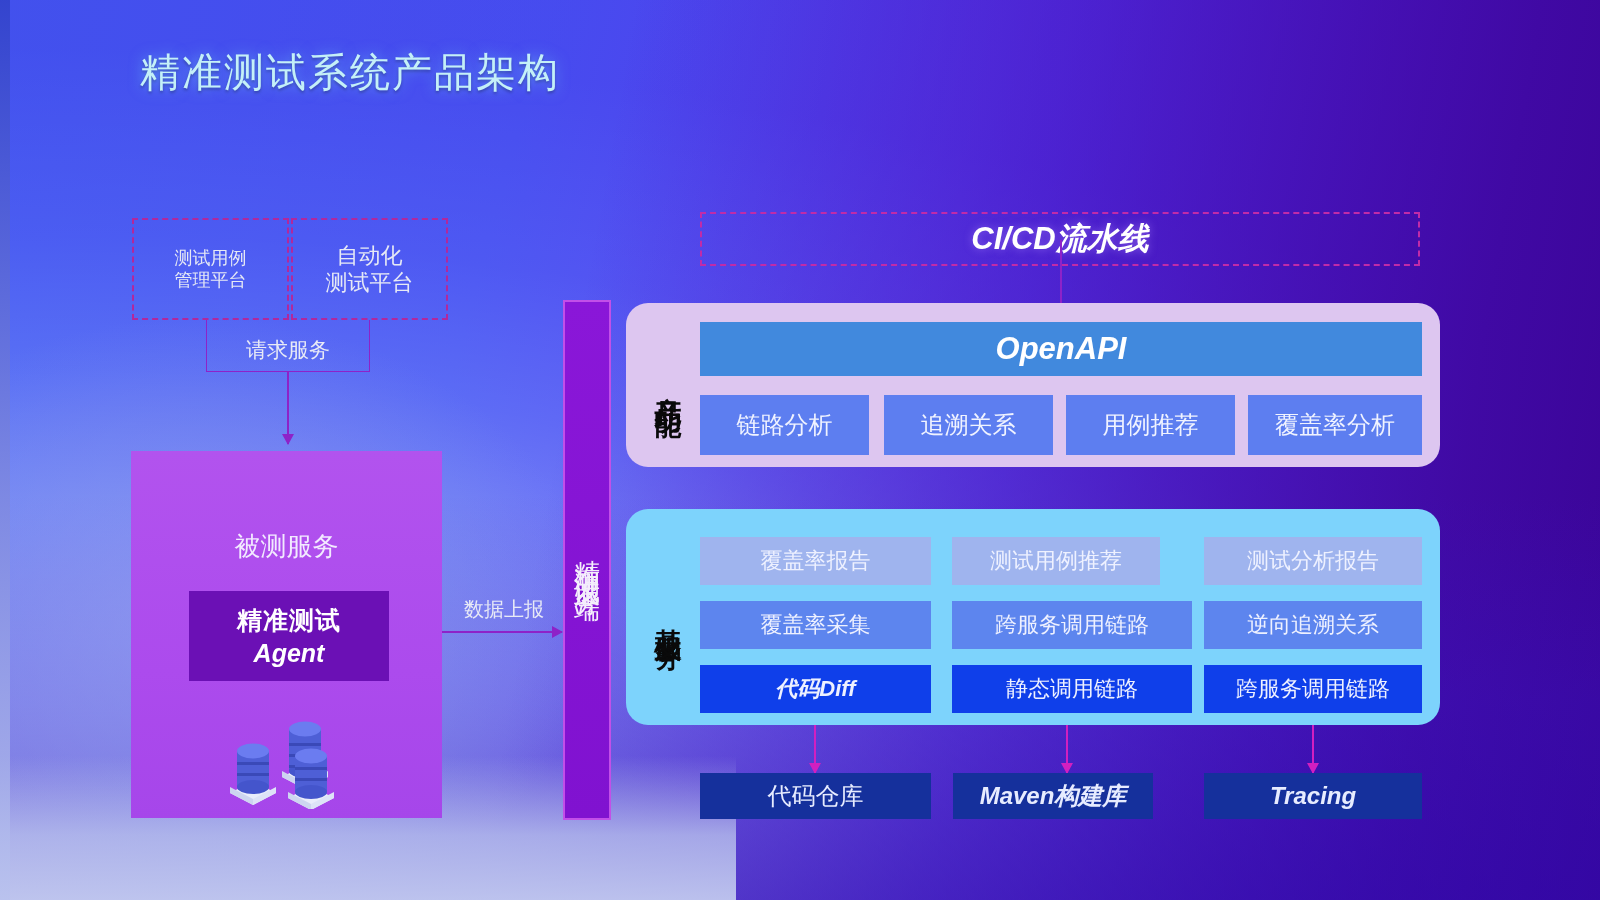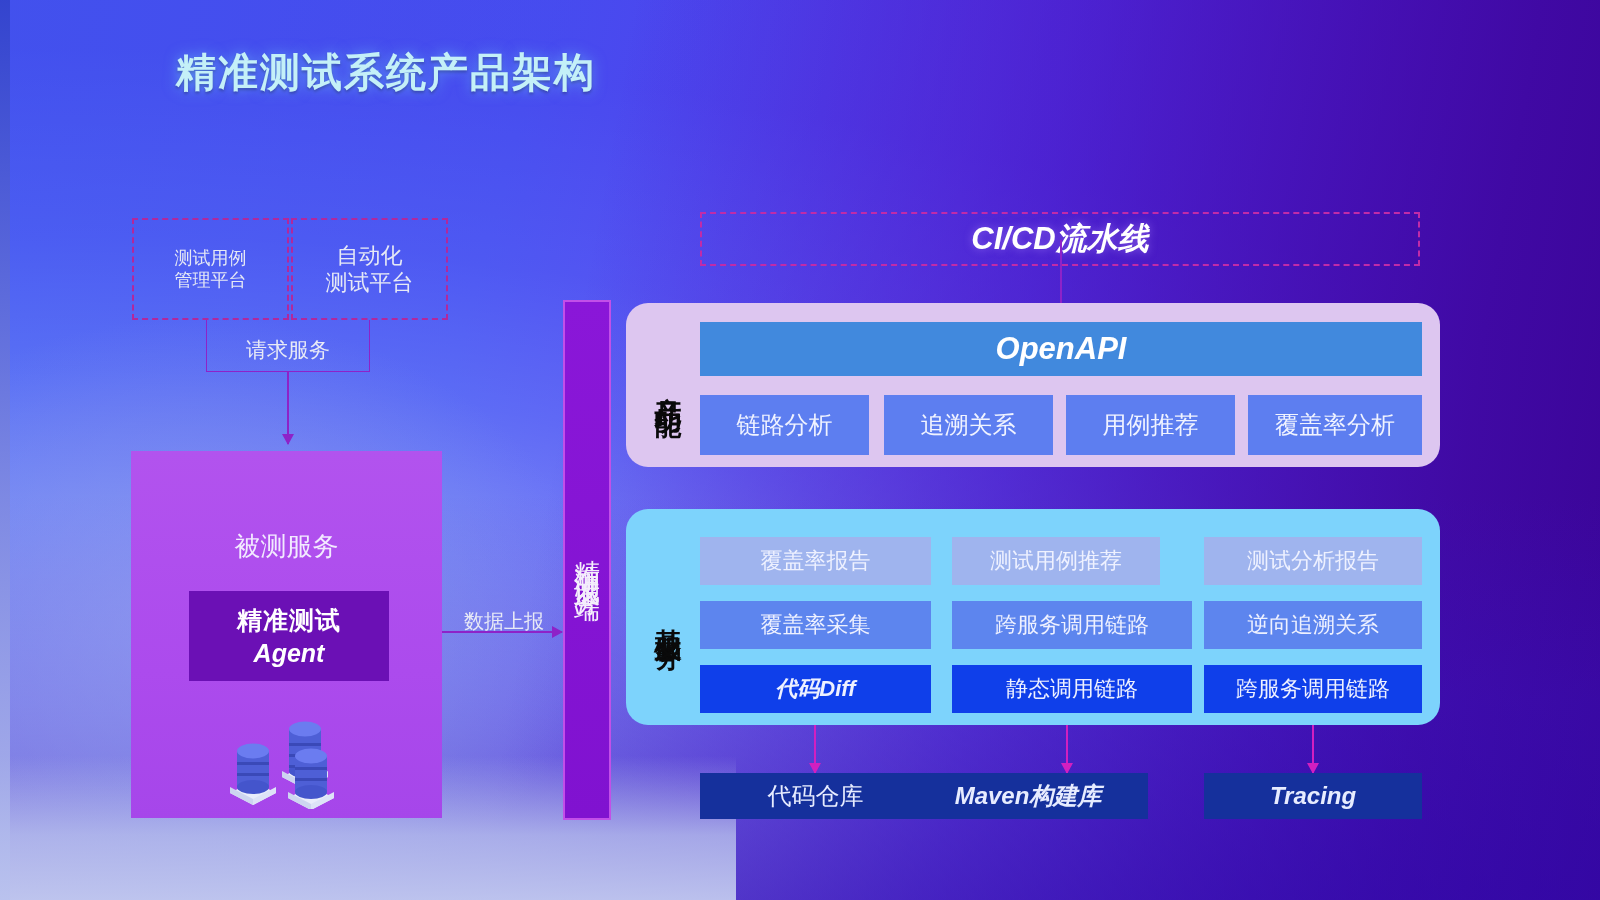--- a/index.html
+++ b/index.html
@@ -39,25 +39,24 @@
     background:linear-gradient(180deg,#3142c9,#7e88e0 55%,#b9c2ee);
     opacity:.85;
   }
 
   .layer{ position:absolute; inset:0; }
 
   
   #title{
     position:absolute; left:140px; top:45px;
     font-family:"Liberation Sans","DejaVu Sans",sans-serif;
-    font-weight:bold; font-size:40px; letter-spacing:2px;
+    font-weight:normal; font-size:40px; letter-spacing:2px;
     color:#c4f0f8;
     text-shadow:0 0 14px rgba(120,220,255,.55), 0 2px 3px rgba(0,0,0,.30);
     white-space:nowrap;
-    margin-left:36px;
   }
 
   
   .dashbox{
     position:absolute;
     border:2px dashed #b1289d;
     display:flex; align-items:center; justify-content:center; text-align:center;
     color:#e6e9f5; line-height:1.25;
   }
   .solidbox{
@@ -103,21 +102,21 @@
   #db-icon{ position:absolute; left:calc(50% - 65px); top:248px; width:130px; height:110px; }
 
   
   #arrow-data{ position:absolute; left:442px; top:631px; width:120px; height:2px; background:#8e22c8; }
   #arrow-data:after{
     content:""; position:absolute; right:-1px; top:-5px;
     border-top:6px solid transparent; border-bottom:6px solid transparent; border-left:11px solid #8e22c8;
   }
   #label-data{
     position:absolute; left:446px; top:596px; width:116px; text-align:center;
-    font-size:20px; color:#e8eaf6;margin-top:12px;
+    font-size:20px; color:#e8eaf6;
   }
 
   
   #bar-server{
     position:absolute; left:563px; top:300px; width:48px; height:520px;
     background:linear-gradient(180deg,#8a17d8,#8012d0);
     border:2px solid #c24fe8;
     display:flex; align-items:center; justify-content:center;
   }
   #bar-server-text{
@@ -309,20 +308,20 @@
     </div>
     <div class="solidbox base-cell tier3" style="left:326px;top:156px;width:240px;">静态调用链路</div>
     <div class="solidbox base-cell tier3" style="left:578px;top:156px;width:218px;">跨服务调用链路</div>
   </div>
 
   <div class="varrow" style="left:814px;top:725px;height:48px;"></div>
   <div class="varrow" style="left:1066px;top:725px;height:48px;"></div>
   <div class="varrow" style="left:1312px;top:725px;height:48px;"></div>
 
   <div class="solidbox botbox" style="left:700px;width:231px;">代码仓库</div>
-  <div class="solidbox botbox" style="left:908px;width:240px;">
+  <div class="solidbox botbox" style="left:953px;width:200px;">
     <span class="en">Maven构建库</span>
   </div>
   <div class="solidbox botbox" style="left:1204px;width:218px;">
     <span class="en">Tracing</span>
   </div>
 
 </div>
 
 </body></html>

